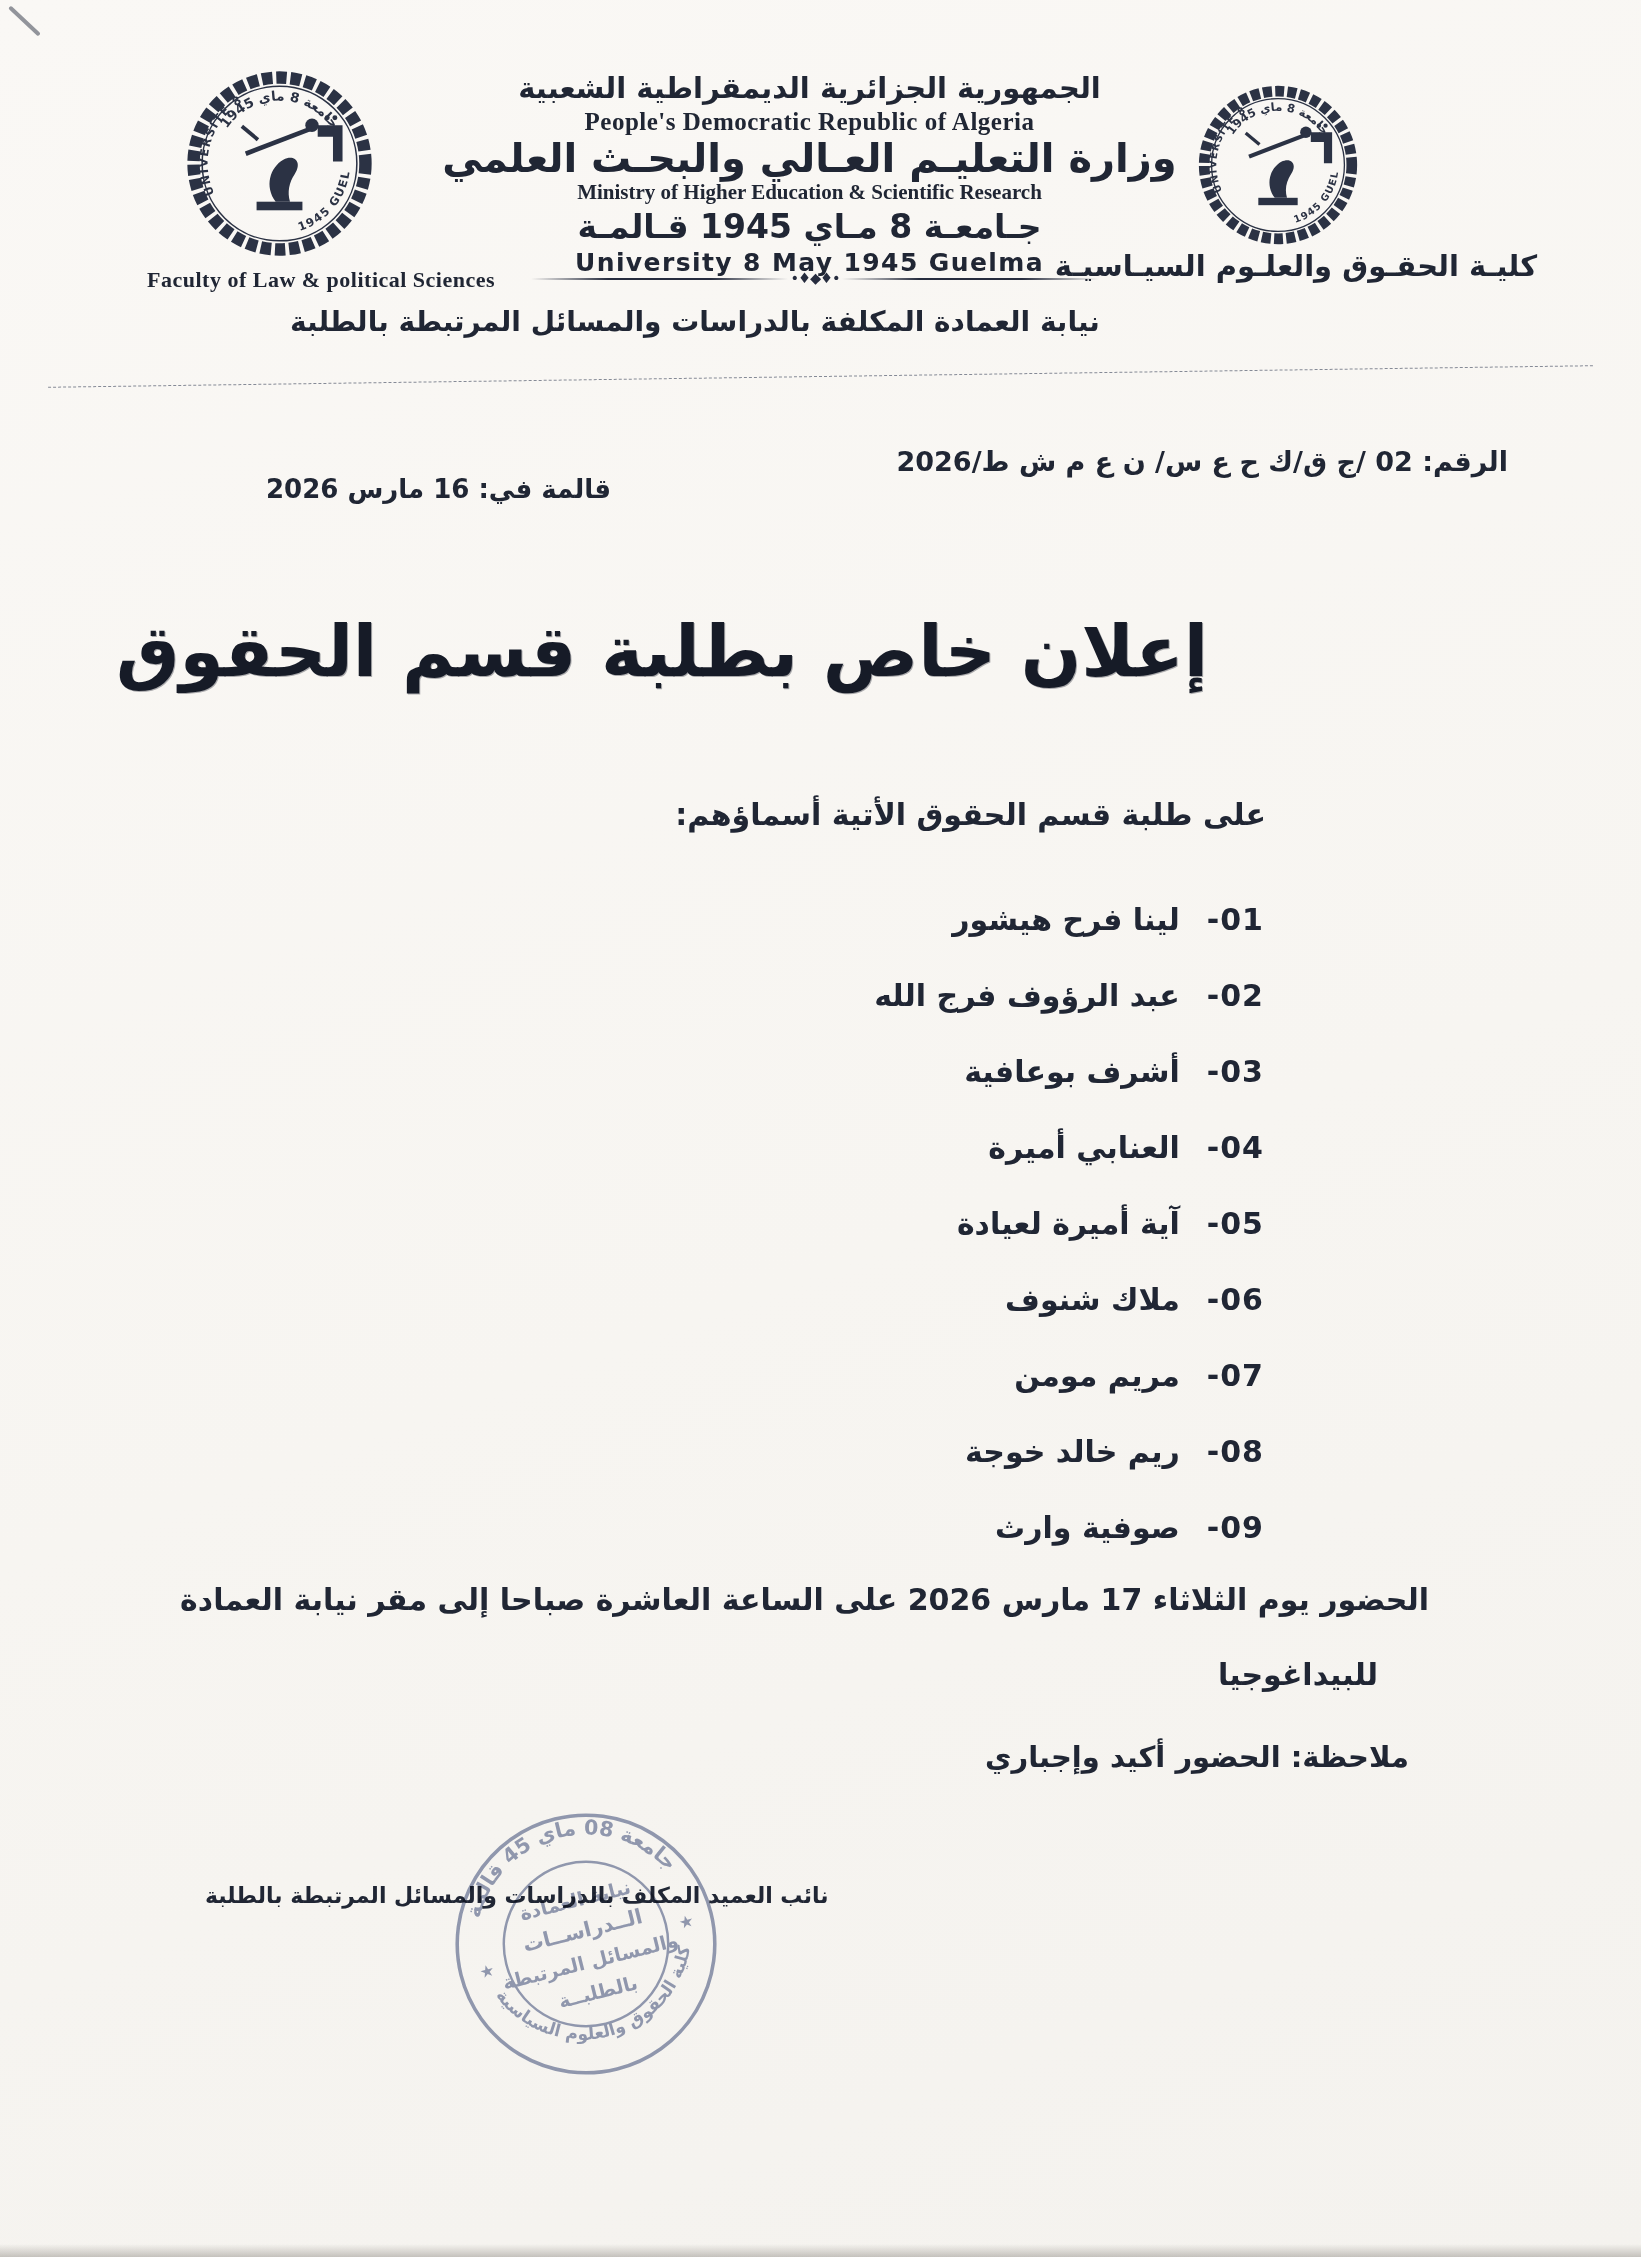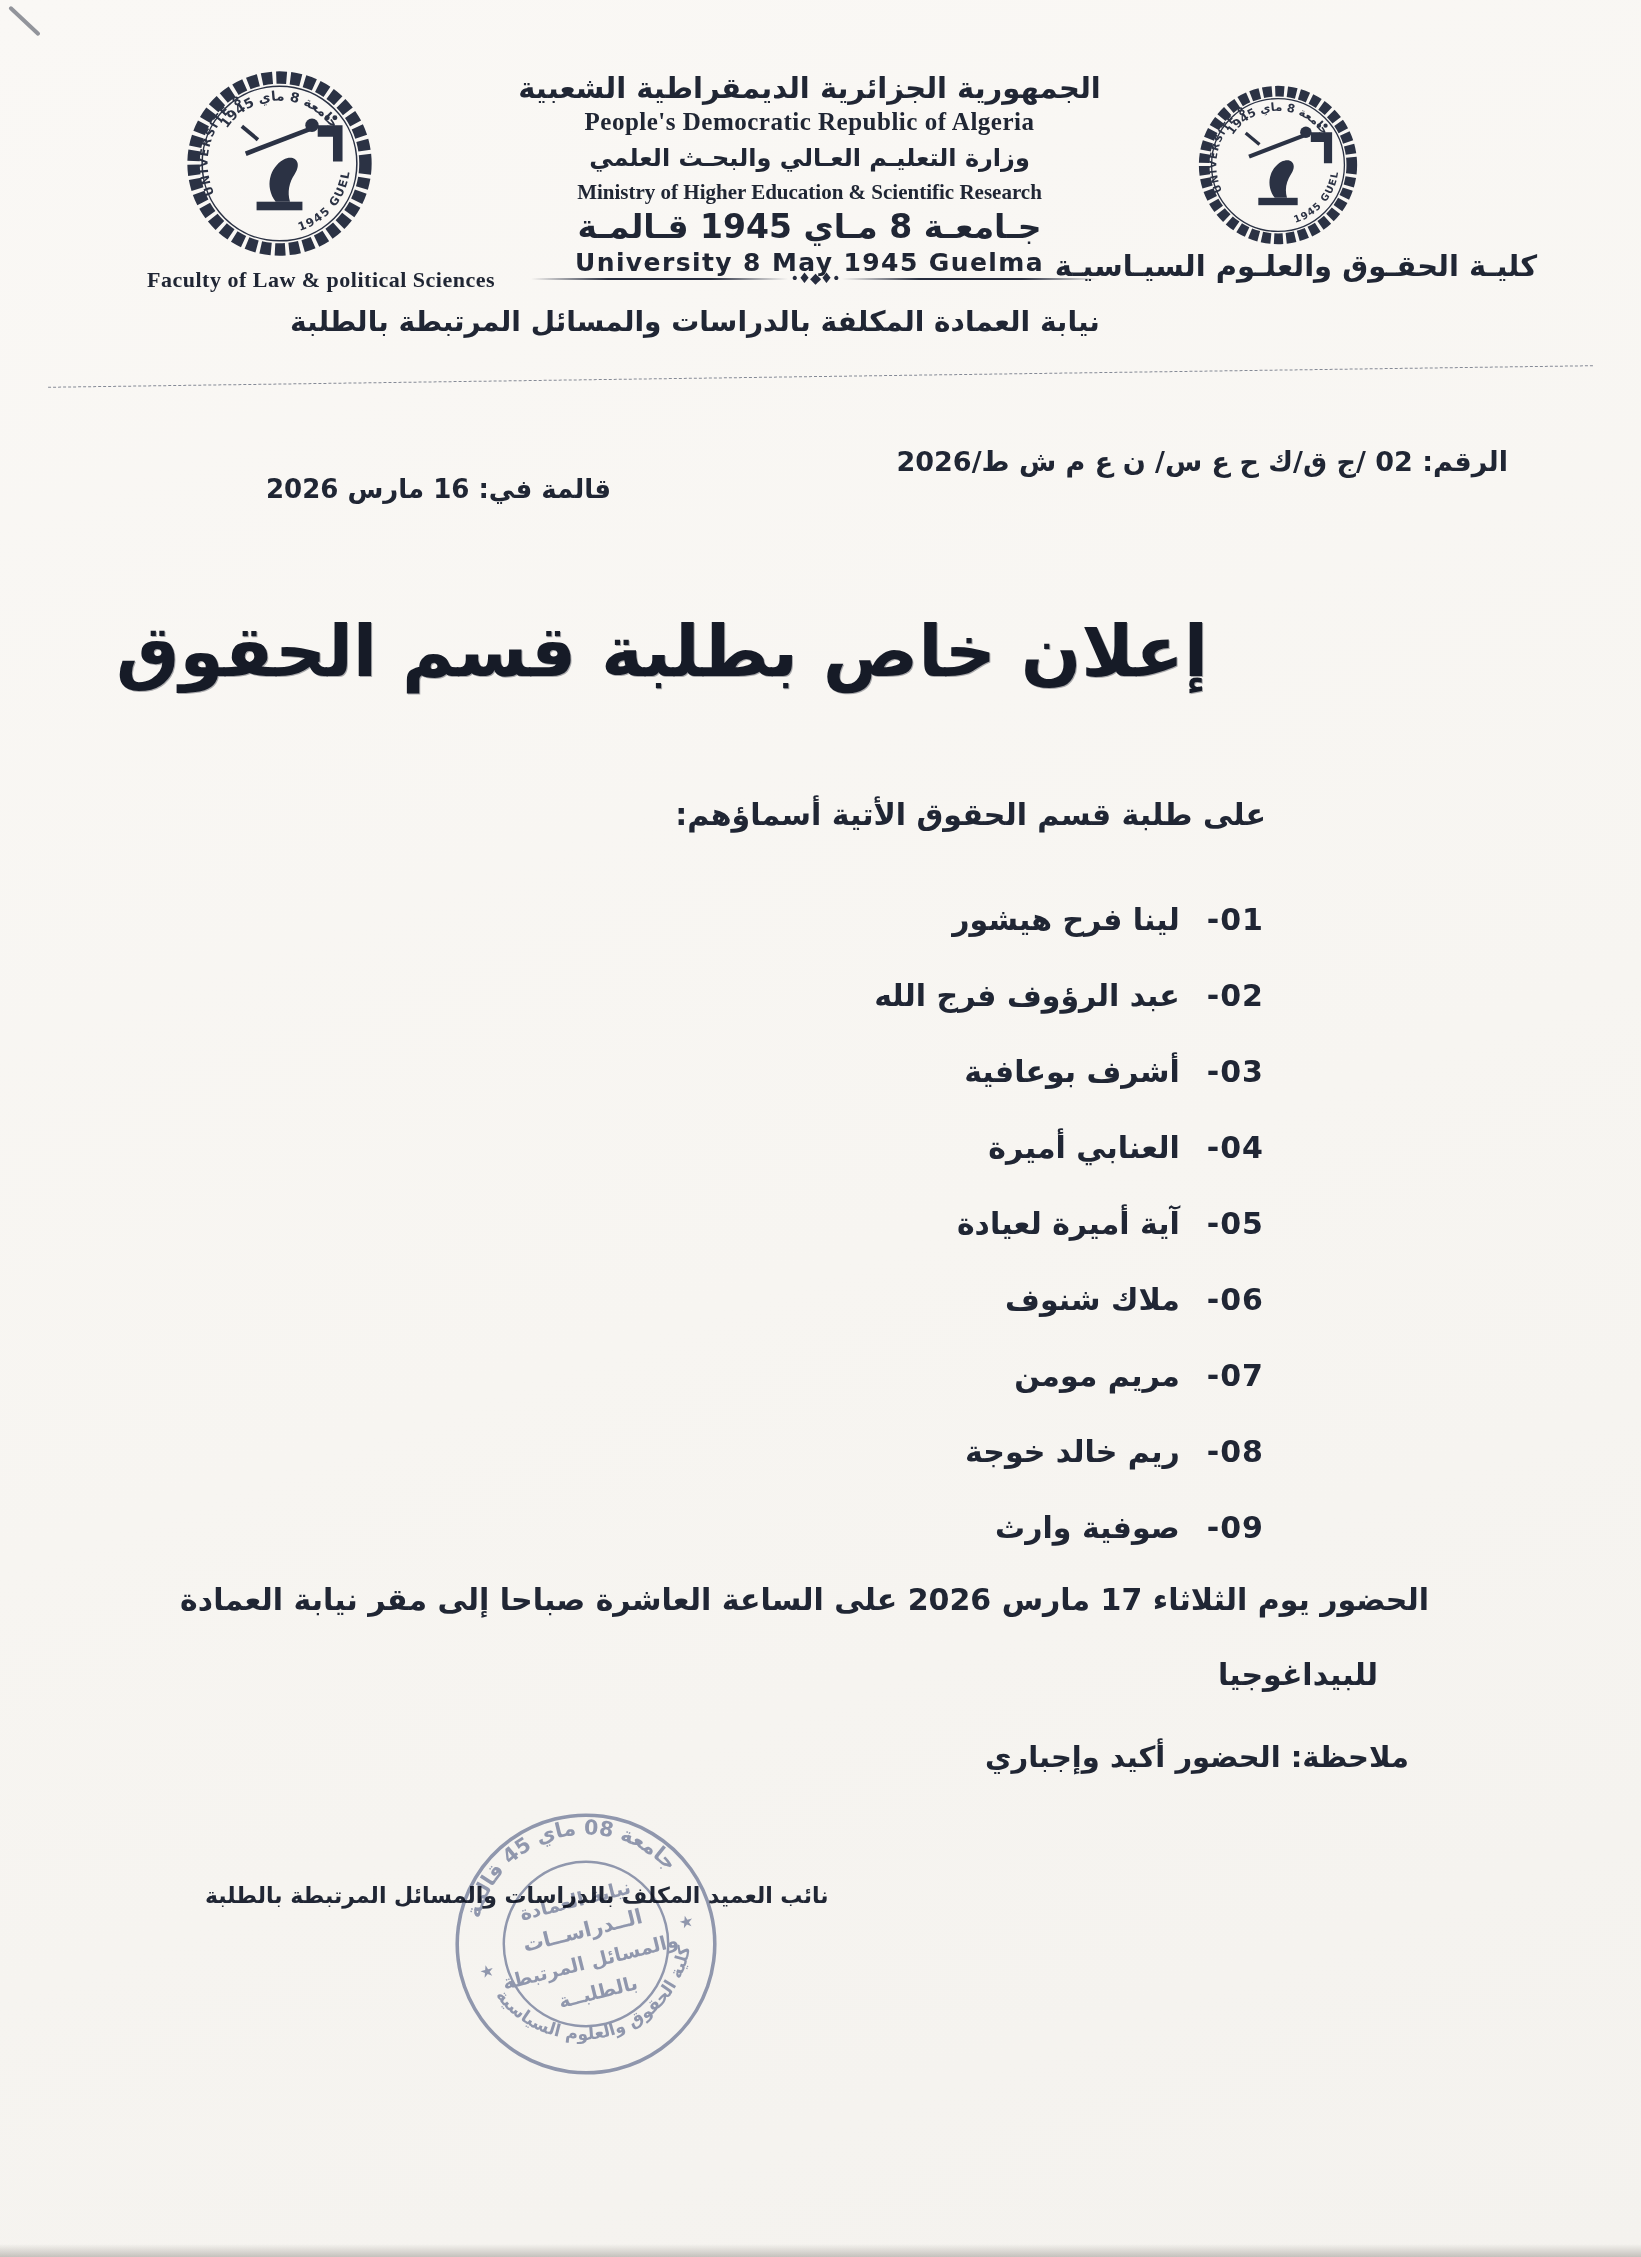--- a/index.html
+++ b/index.html
@@ -6,21 +6,21 @@
   .page{
     position:relative; width:1641px; height:2257px; margin:0 auto;
     background:linear-gradient(160deg,#faf8f5 0%,#f7f5f1 55%,#f4f2ee 100%);
     overflow:hidden; color:#202634;
     font-family:"DejaVu Sans", sans-serif;
   }
   
   .hdr-center{position:absolute; left:375px; top:71px; width:869px; text-align:center;}
   .h-ar1{font-size:29px; font-weight:bold; line-height:35px;}
   .h-en1{font-size:25px; font-weight:bold; line-height:32px; font-family:"Liberation Serif", serif; letter-spacing:0.5px;}
-  .h-ar2{font-size:24px; font-weight:bold; line-height:41px;}
+  .h-ar2{font-size:40px; font-weight:bold; line-height:41px;}
   .h-en2{font-size:21px; font-weight:bold; line-height:27px; font-family:"Liberation Serif", serif;}
   .h-ar3{font-size:33px; font-weight:bold; line-height:42px; letter-spacing:0;}
   .h-en3{font-size:25px; font-weight:bold; line-height:30px; letter-spacing:1.4px;}
   .seal{position:absolute;}
   .seal-left{left:177px; top:68px; width:205px; height:191px;}
   .seal-right{left:1190px; top:83px; width:176px; height:164px;}
   .faculty-en{position:absolute; left:147px; top:267px; font-family:"Liberation Serif", serif;
     font-weight:bold; font-size:22px; letter-spacing:0.5px; white-space:nowrap;}
   .faculty-ar{position:absolute; right:104px; top:249px; font-size:29px; font-weight:bold; white-space:nowrap;}
   .hdr-divider{position:absolute; left:531px; top:269px; width:568px; height:19.3px;

